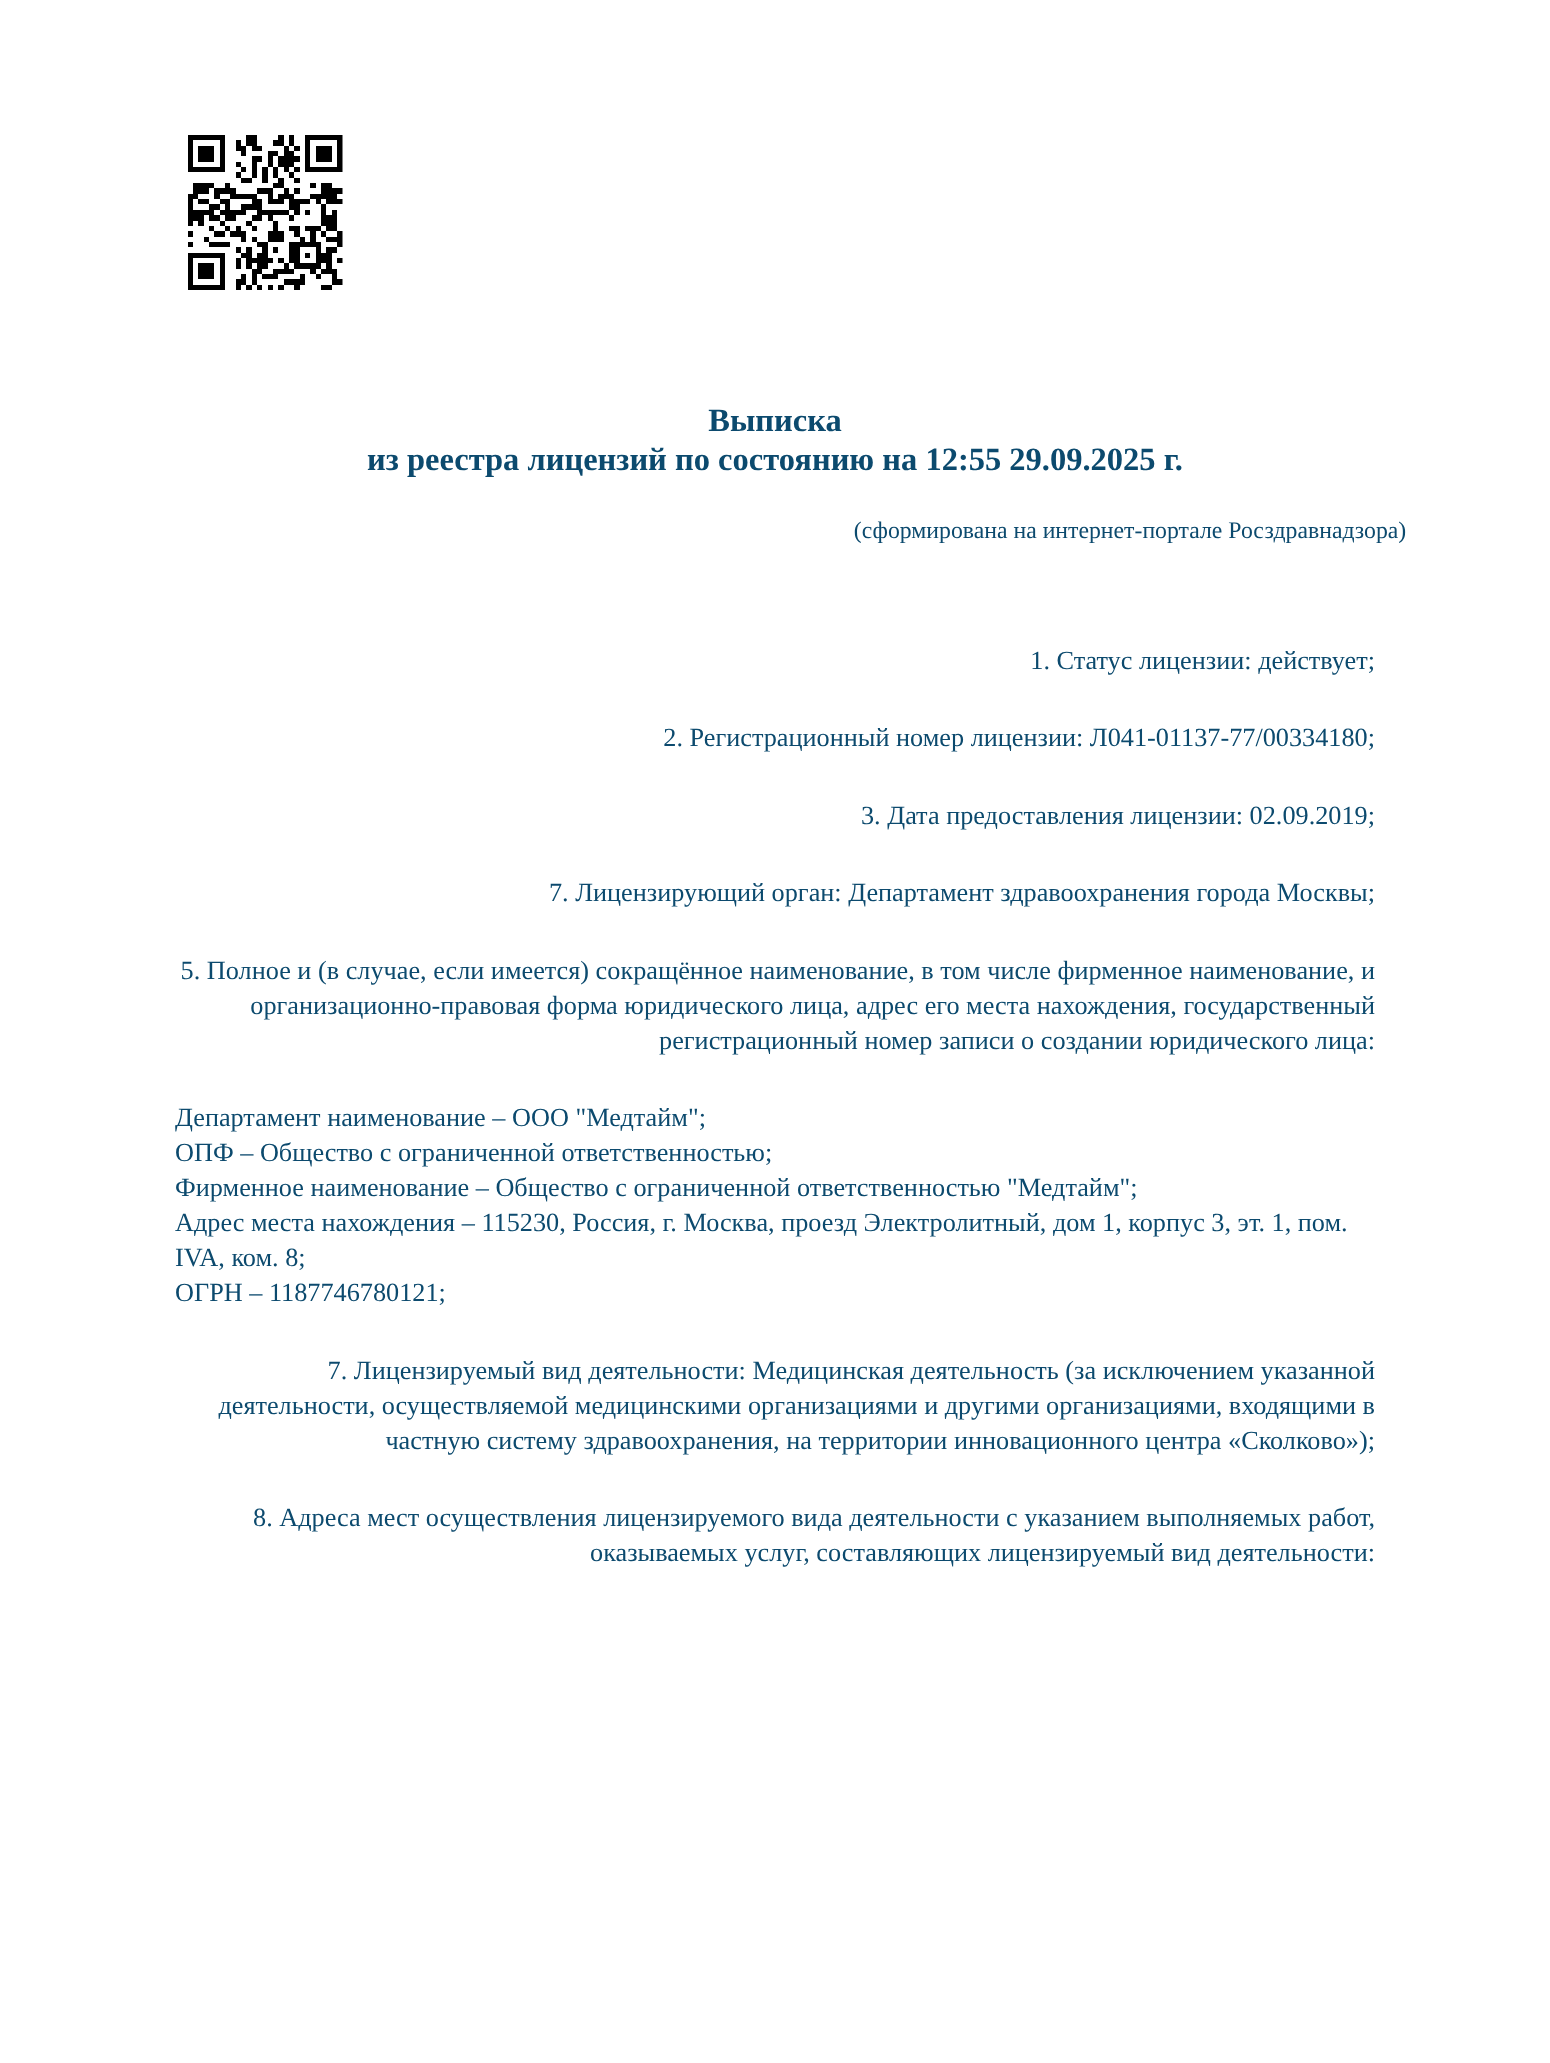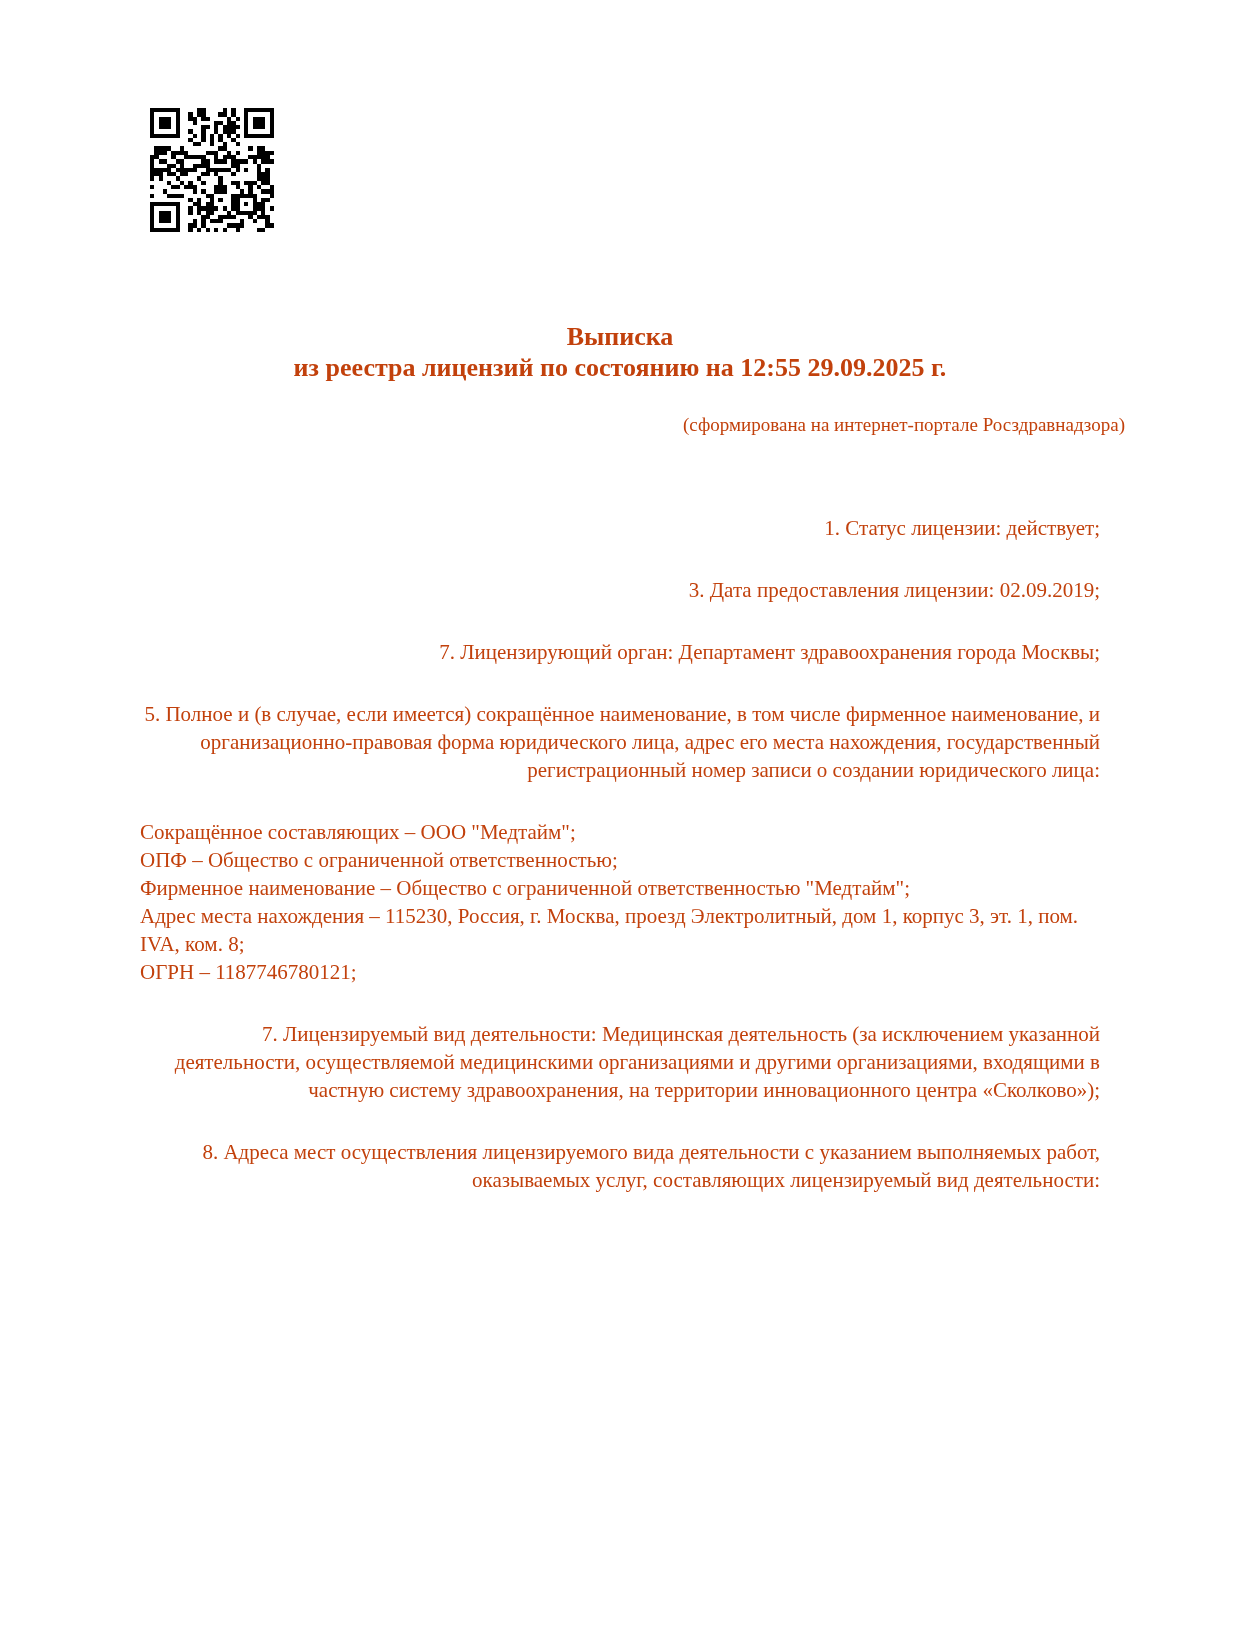--- a/index.html
+++ b/index.html
@@ -5,21 +5,21 @@
   html, body {
     margin: 0;
     padding: 0;
     background: #ffffff;
   }
   .page {
     position: relative;
     width: 1240px;
     height: 1650px;
     background: #ffffff;
-    color: #c2410c;
+    color: #0c4a6e;
     font-family: "Liberation Serif", "DejaVu Serif", serif;
     overflow: hidden;
   }
   .qr {
     position: absolute;
     left: 150px;
     top: 108px;
     width: 124px;
     height: 124px;
   }
@@ -79,26 +79,27 @@
 
   <div class="title">
     <div>Выписка</div>
     <div>из реестра лицензий по состоянию на 12:55 29.09.2025 г.</div>
   </div>
 
   <div class="subtitle">(сформирована на интернет-портале Росздравнадзора)</div>
 
   <div class="content">
     <p>1. Статус лицензии: действует;</p>
+    <p>2. Регистрационный номер лицензии: Л041-01137-77/00334180;</p>
     <p>3. Дата предоставления лицензии: 02.09.2019;</p>
     <p>7. Лицензирующий орган: Департамент здравоохранения города Москвы;</p>
     <p>5. Полное и (в случае, если имеется) сокращённое наименование, в том числе фирменное наименование, и организационно-правовая форма юридического лица, адрес его места нахождения, государственный регистрационный номер записи о создании юридического лица:</p>
 
     <div class="company">
-      <div>Сокращённое составляющих – ООО "Медтайм";</div>
+      <div>Департамент наименование – ООО "Медтайм";</div>
       <div>ОПФ – Общество с ограниченной ответственностью;</div>
       <div>Фирменное наименование – Общество с ограниченной ответственностью "Медтайм";</div>
       <div>Адрес места нахождения – 115230, Россия, г. Москва, проезд Электролитный, дом 1, корпус 3, эт. 1, пом. IVA, ком. 8;</div>
       <div>ОГРН – 1187746780121;</div>
     </div>
 
     <p>7. Лицензируемый вид деятельности: Медицинская деятельность (за исключением указанной деятельности, осуществляемой медицинскими организациями и другими организациями, входящими в частную систему здравоохранения, на территории инновационного центра «Сколково»);</p>
     <p>8. Адреса мест осуществления лицензируемого вида деятельности с указанием выполняемых работ, оказываемых услуг, составляющих лицензируемый вид деятельности:</p>
   </div>
 

